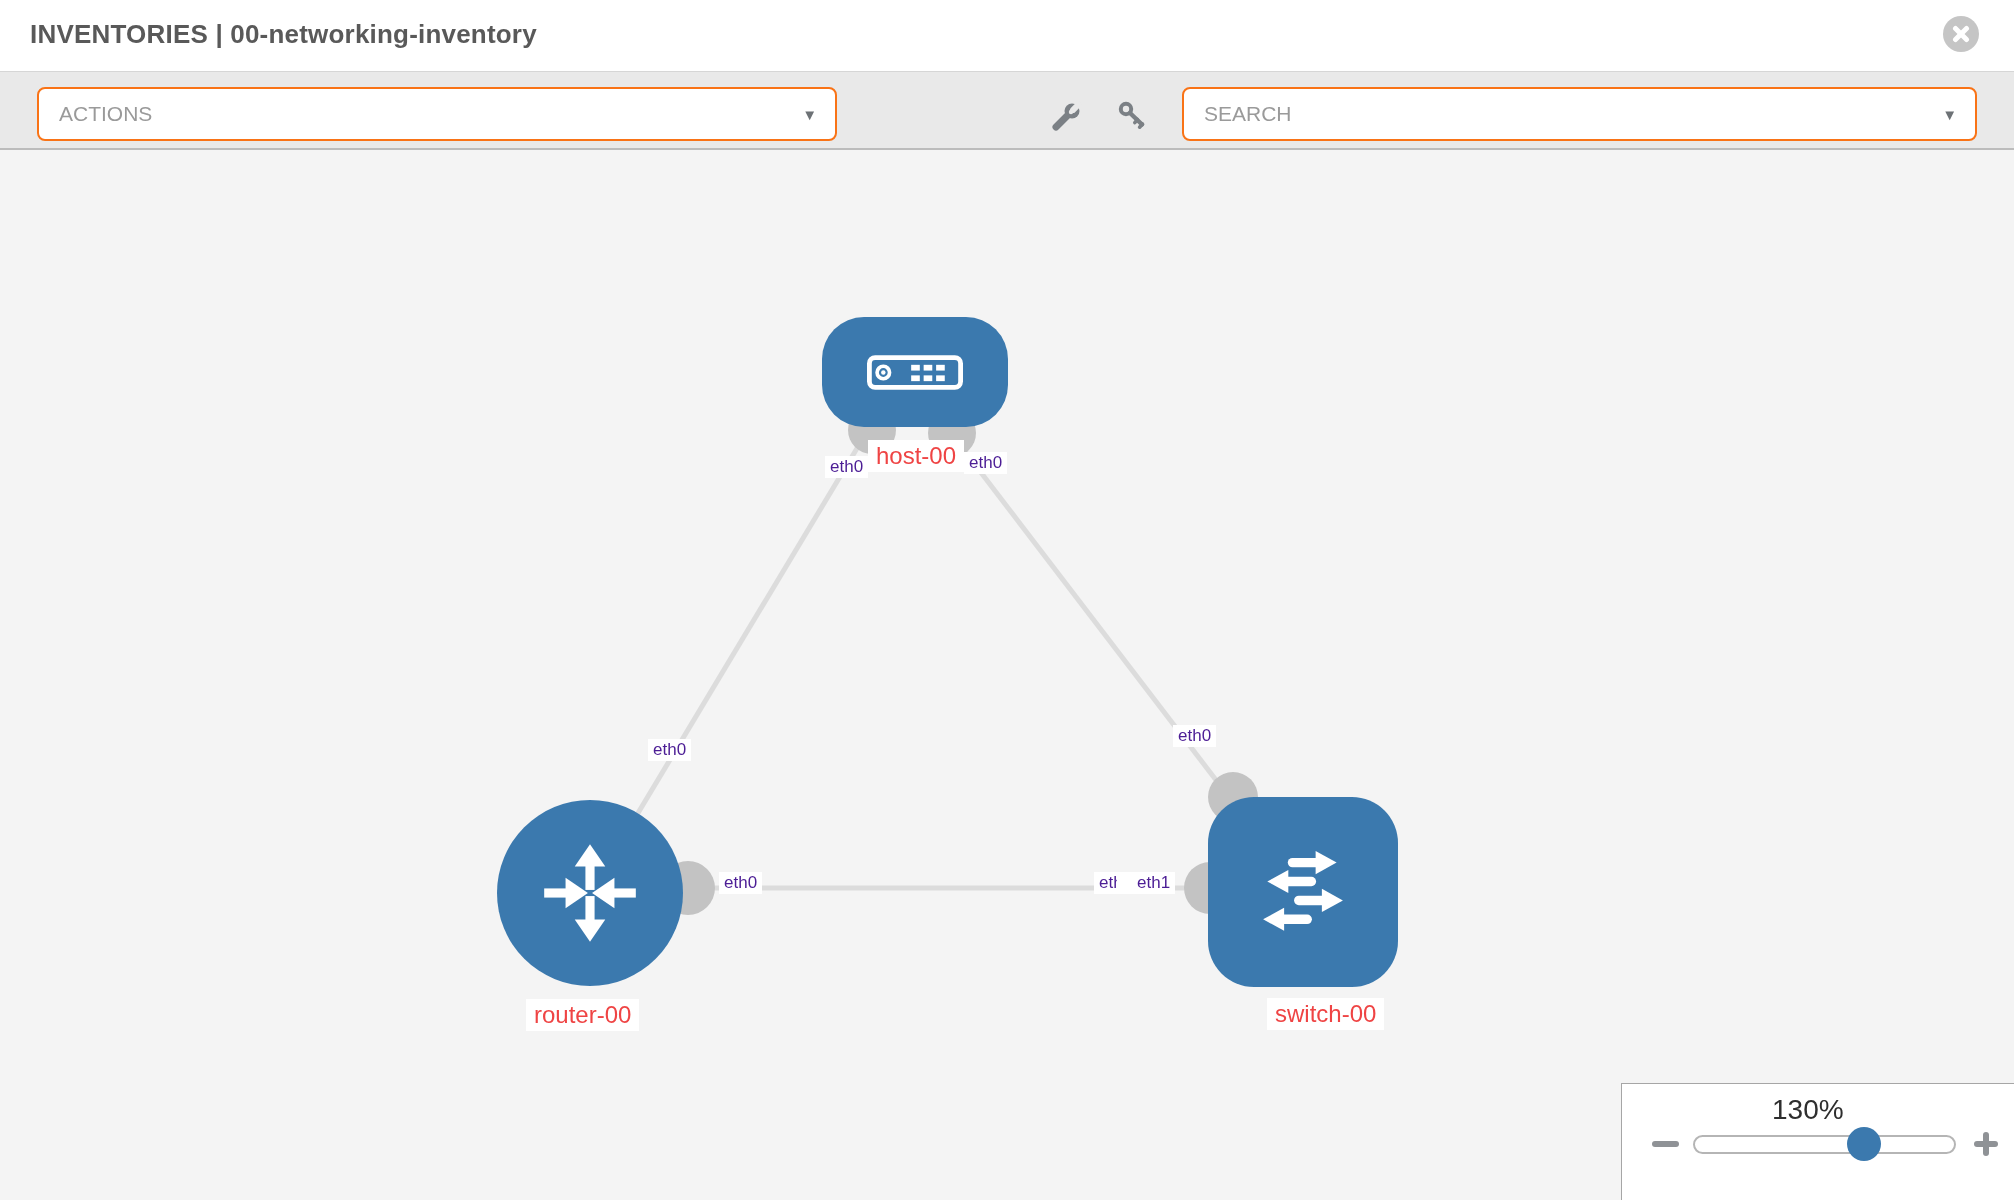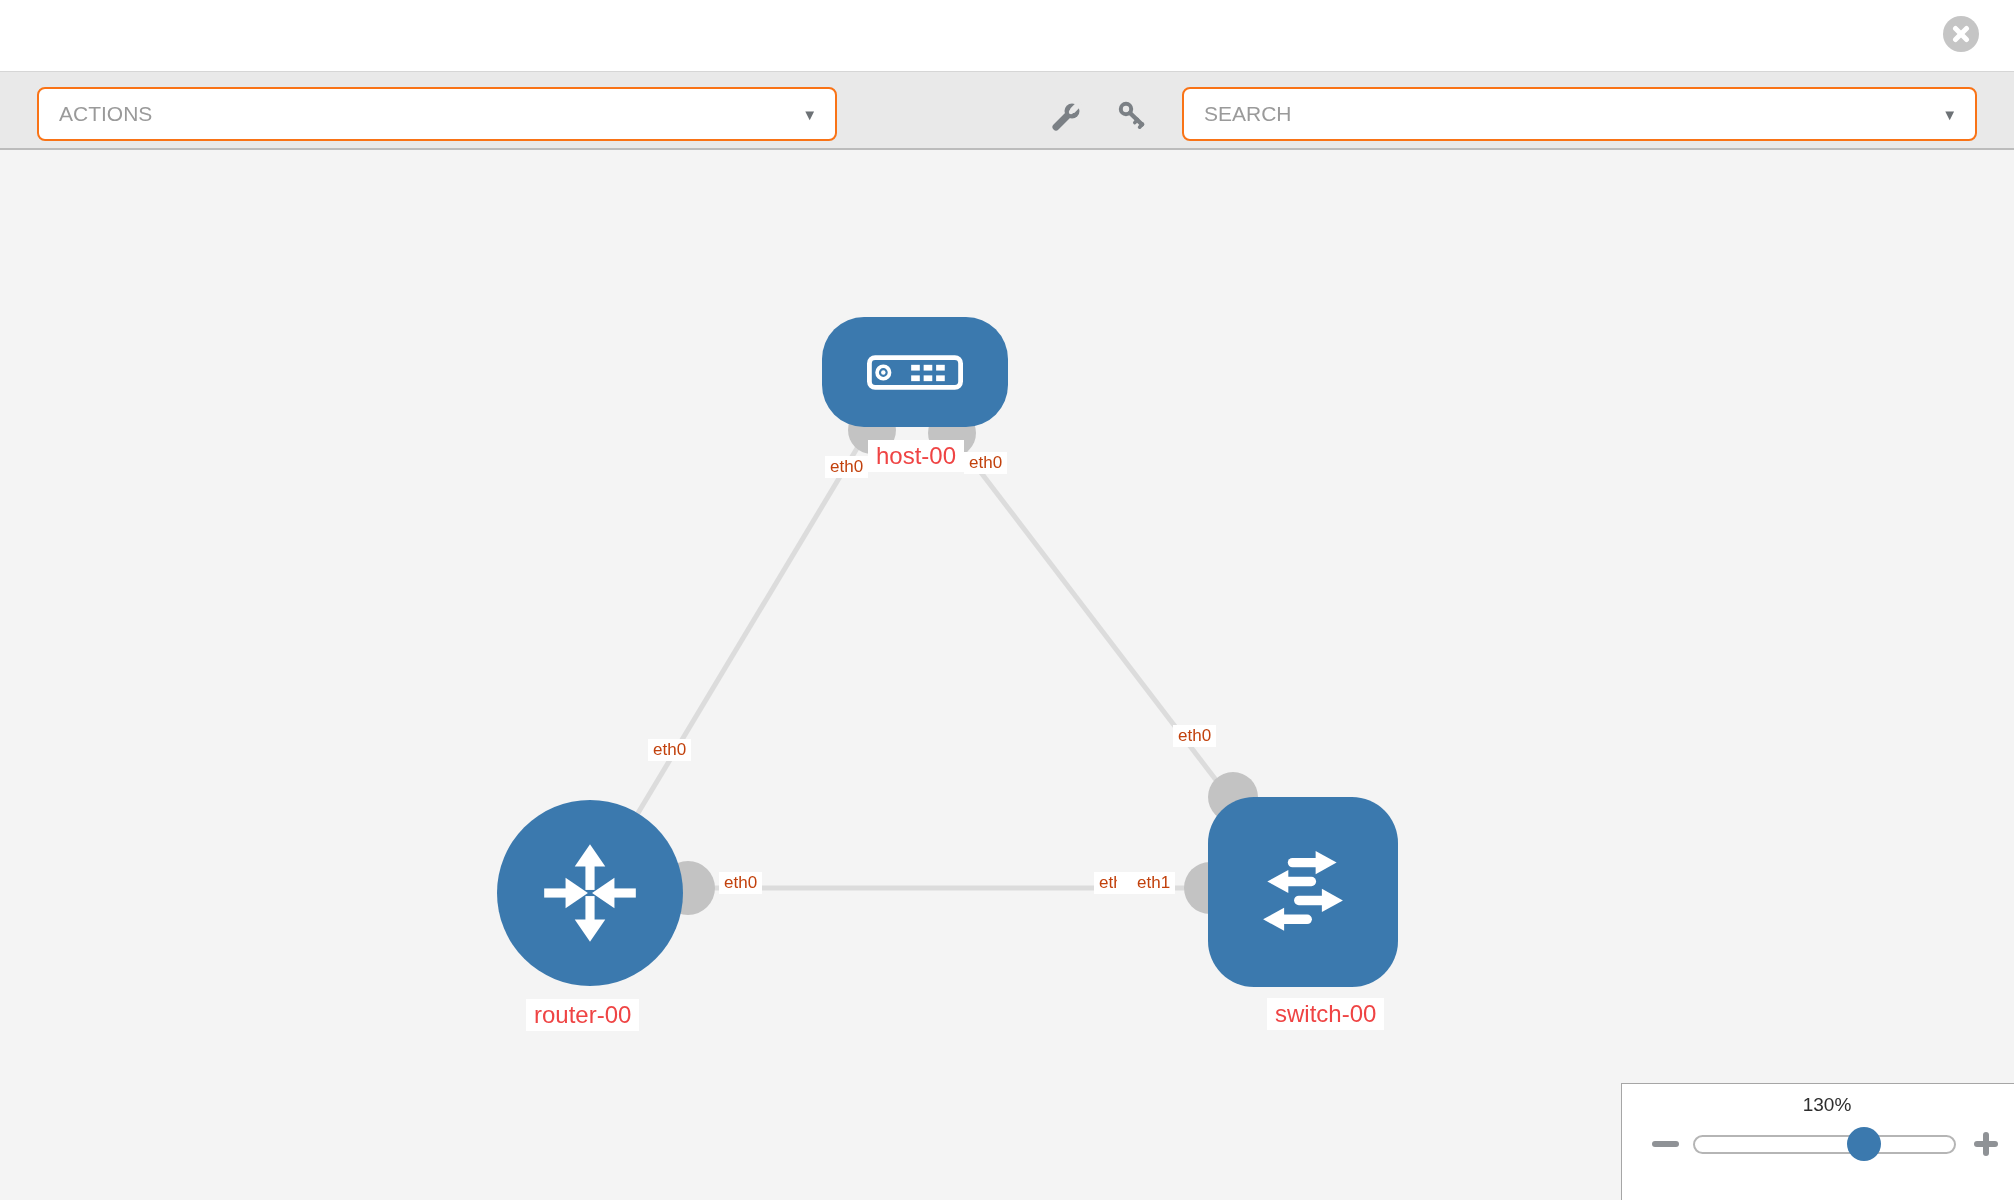--- a/index.html
+++ b/index.html
@@ -37,42 +37,43 @@
     background:#f4f4f4; }
   .links-svg { position:absolute; left:0; top:0; z-index:1; }
   .port { position:absolute; border-radius:50%; background:#c3c3c3; z-index:2; }
   .node { position:absolute; background:#3b79ae; z-index:3; display:flex;
     align-items:center; justify-content:center; cursor:pointer; }
   .node-host   { left:822px; top:167px; width:186px; height:110px; border-radius:42px; }
   .node-router { left:497px; top:650px; width:186px; height:186px; border-radius:50%; }
   .node-switch { left:1208px; top:647px; width:190px; height:190px; border-radius:46px; }
   .node-label { position:absolute; z-index:4; background:#ffffff; color:#ef4444;
     font-size:24px; padding:2px 8px; white-space:nowrap; }
-  .iface-label { position:absolute; z-index:4; background:#ffffff; color:#c2410c;
+  .iface-label { position:absolute; z-index:4; background:#ffffff; color:#4c1d95;
     font-size:17px; padding:1px 5px; white-space:nowrap; }
 
   
   .zoom-panel { position:absolute; left:1621px; top:1083px; width:420px; height:140px;
     background:#ffffff; border:1px solid #a6a6a6; z-index:5; }
-  .zoom-level { position:absolute; left:150px; top:10px; width:110px; text-align:center;
-    font-size:19px; color:#2e2e2e; }
+  .zoom-level { position:absolute; left:150px; top:10px; width:110px; 
+    font-size:28px; color:#2e2e2e; }
   .zoom-minus { position:absolute; left:30px; top:57px; width:27px; height:6px;
     border-radius:3px; background:#8f9296; cursor:pointer; }
   .zoom-track { position:absolute; left:71px; top:51px; width:263px; height:19px;
     background:#fff; border:2px solid #b5b5b5; border-radius:10px; cursor:pointer; }
   .zoom-thumb { position:absolute; left:225px; top:43px; width:34px; height:34px;
     border-radius:50%; background:#3b79ae; cursor:pointer; }
   .zoom-plus { position:absolute; left:351px; top:47px; width:26px; height:26px; cursor:pointer; }
 </style>
 </head>
 <body>
 
 <div class="screen">
 
   <div class="app-header">
+    <div class="app-title">INVENTORIES | 00-networking-inventory</div>
     <div class="close-btn">
       <svg width="18" height="18">
         <line x1="3.5" y1="3.5" x2="14.5" y2="14.5" stroke="#ffffff" stroke-width="5" stroke-linecap="round"></line>
         <line x1="14.5" y1="3.5" x2="3.5" y2="14.5" stroke="#ffffff" stroke-width="5" stroke-linecap="round"></line>
       </svg>
     </div>
   </div>
 
   <div class="toolbar">
     <div class="dropdown dd-actions">

